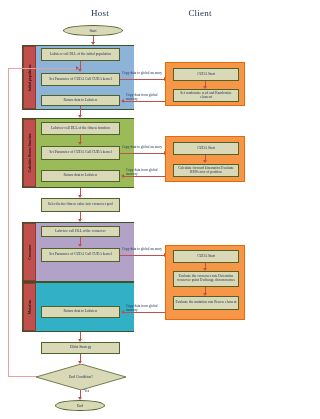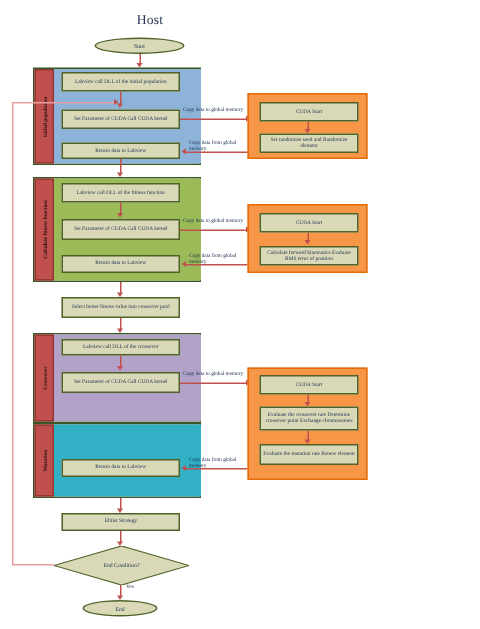--- a/index.html
+++ b/index.html
@@ -60,20 +60,21 @@
   .conn-label{position:absolute;font-size:3.5px;color:#1f3050;line-height:1.25;
               text-align:left;}
   .yes-label{position:absolute;font-size:3.6px;color:#1f3050;}
 </style>
 </head>
 <body>
 
 <div class="canvas">
 
   <div class="col-header" style="left:45px;top:8px;width:110px;">Host</div>
+  <div class="col-header" style="left:160px;top:8px;width:80px;">Client</div>
 
   <div class="oval" style="left:63px;top:25px;width:60px;height:11px;">Start</div>
   <div class="vline" style="left:93px;top:36px;height:7px;"></div>
   <div class="arrow-d" style="left:91px;top:42px;"></div>
 
   <div class="phase" style="left:22px;top:45px;width:112px;height:65px;">
     <div class="phase-body" style="left:13px;top:0px;width:98px;height:63px;background:#8db3d9;"></div>
     <div class="band" style="left:0px;top:0px;width:13px;height:63px;">
       <div class="band-label">Initial population</div>
     </div>

